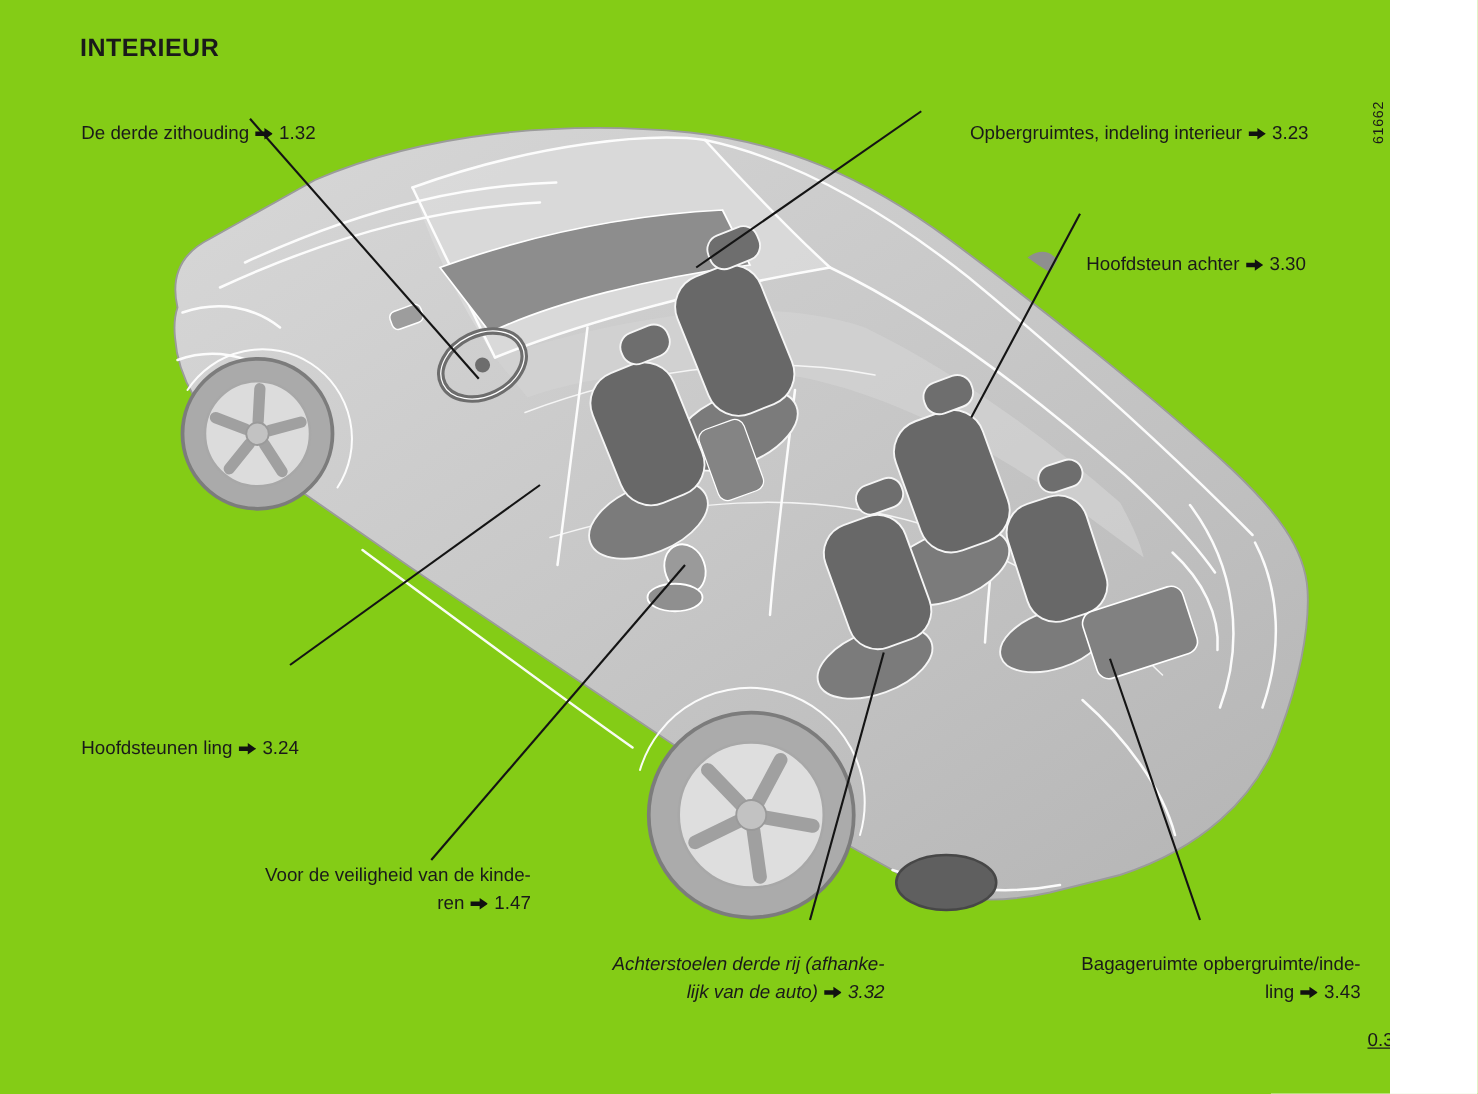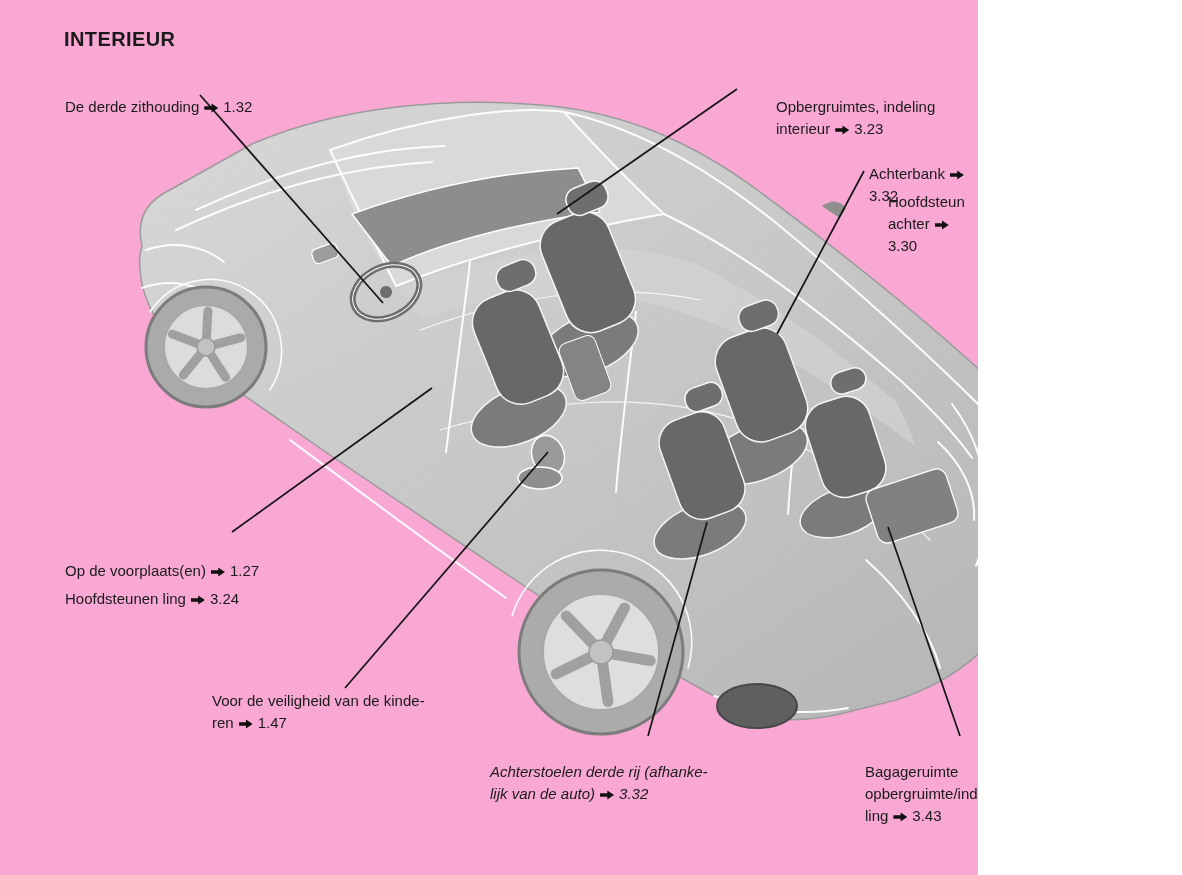--- a/index.html
+++ b/index.html
@@ -1,19 +1,19 @@
 <!DOCTYPE html>
 <html><head>
 <meta charset="utf-8">
 <style>
   * { margin:0; padding:0; box-sizing:border-box; }
   html,body { background:#ffffff; }
   .page {
-    position:relative; width:978px; height:875px; background:#f9a8d4;
-    font-family:"Liberation Sans", sans-serif; color:#1a1a1a; overflow:hidden;
+    position:relative; width:1112px; height:875px; background:#84cc16;
+    font-family:"Liberation Sans", sans-serif; color:#1a1a1a; overflow:hidden;text-align:right;
   }
   svg.fig { position:absolute; left:0; top:0; z-index:0; }
   .title {
     position:absolute; left:64px; top:28px; z-index:2;
     font-size:20px; font-weight:bold; letter-spacing:0.4px;
   }
   .label {
     position:absolute; z-index:2; font-size:15px; line-height:22px;
     white-space:pre-line; color:#1a1a1a;
   }
@@ -177,31 +177,25 @@
   </svg>
 
   <div class="label" style="left:65px; top:74px;">
     <span>De derde zithouding</span><span class="arr"></span><span>1.32</span>
   </div>
 
   <div class="label" style="left:740px; top:74px;margin-left:36px;">
     <span>Opbergruimtes, indeling interieur</span><span class="arr"></span><span>3.23</span>
   </div>
 
-  <div class="label" style="left:869px; top:141px;">
-    <span>Achterbank</span><span class="arr"></span><span>3.32</span>
-  </div>
-
-  <div class="label" style="left:869px; top:169px;margin-left:19px;">
+
+  <div class="label" style="left:869px; top:179px;">
     <span>Hoofdsteun achter</span><span class="arr"></span><span>3.30</span>
   </div>
 
-  <div class="label" style="left:65px; top:538px;">
-    <span>Op de voorplaats(en)</span><span class="arr"></span><span>1.27</span>
-  </div>
 
   <div class="label" style="left:65px; top:566px;">
     <span>Hoofdsteunen ling</span><span class="arr"></span><span>3.24</span>
   </div>
 
   <div class="label" style="left:212px; top:668px;">
     <span>Voor de veiligheid van de kinde-
 ren</span><span class="arr"></span><span>1.47</span>
   </div>
 

